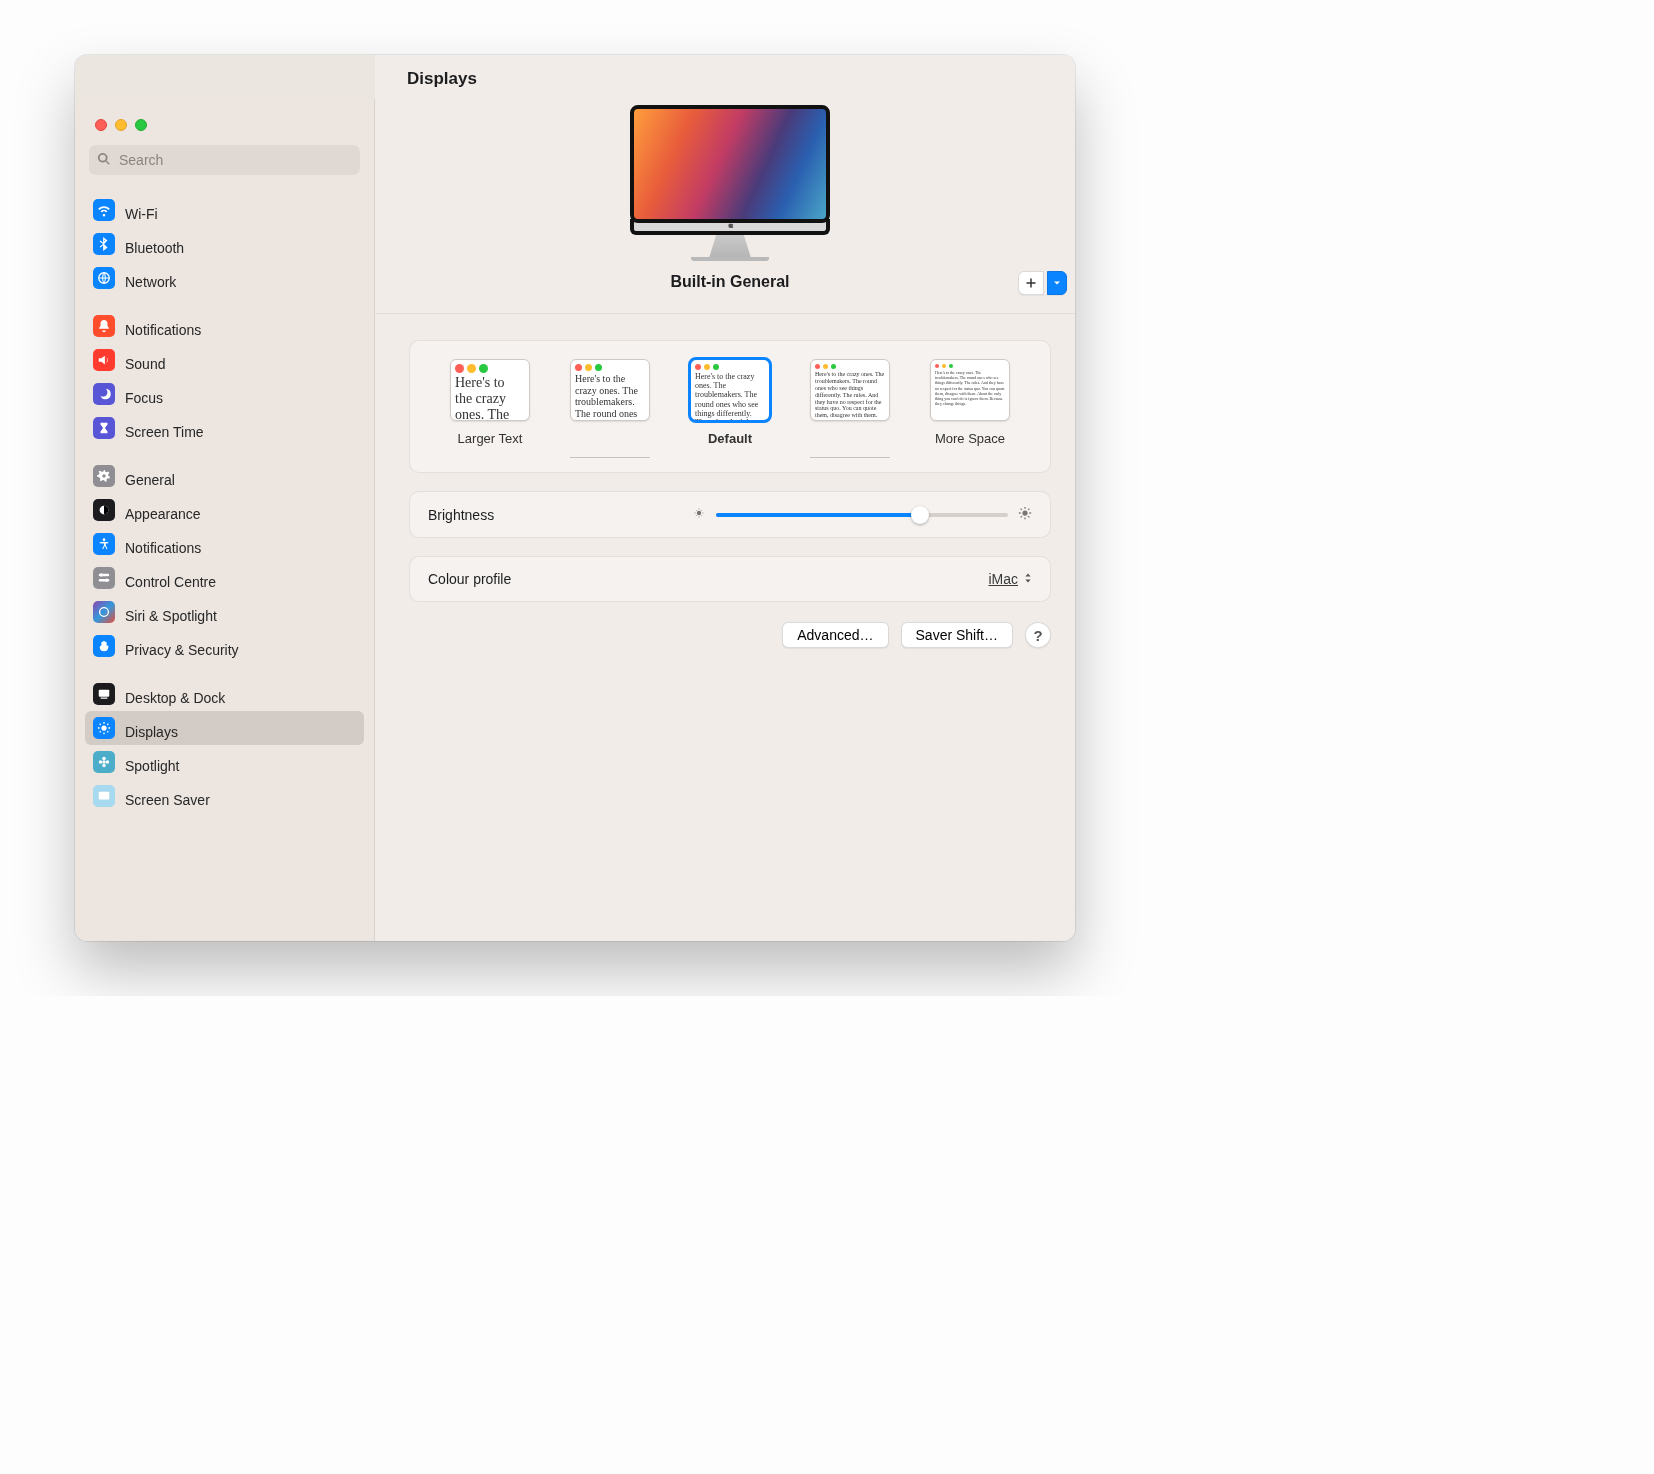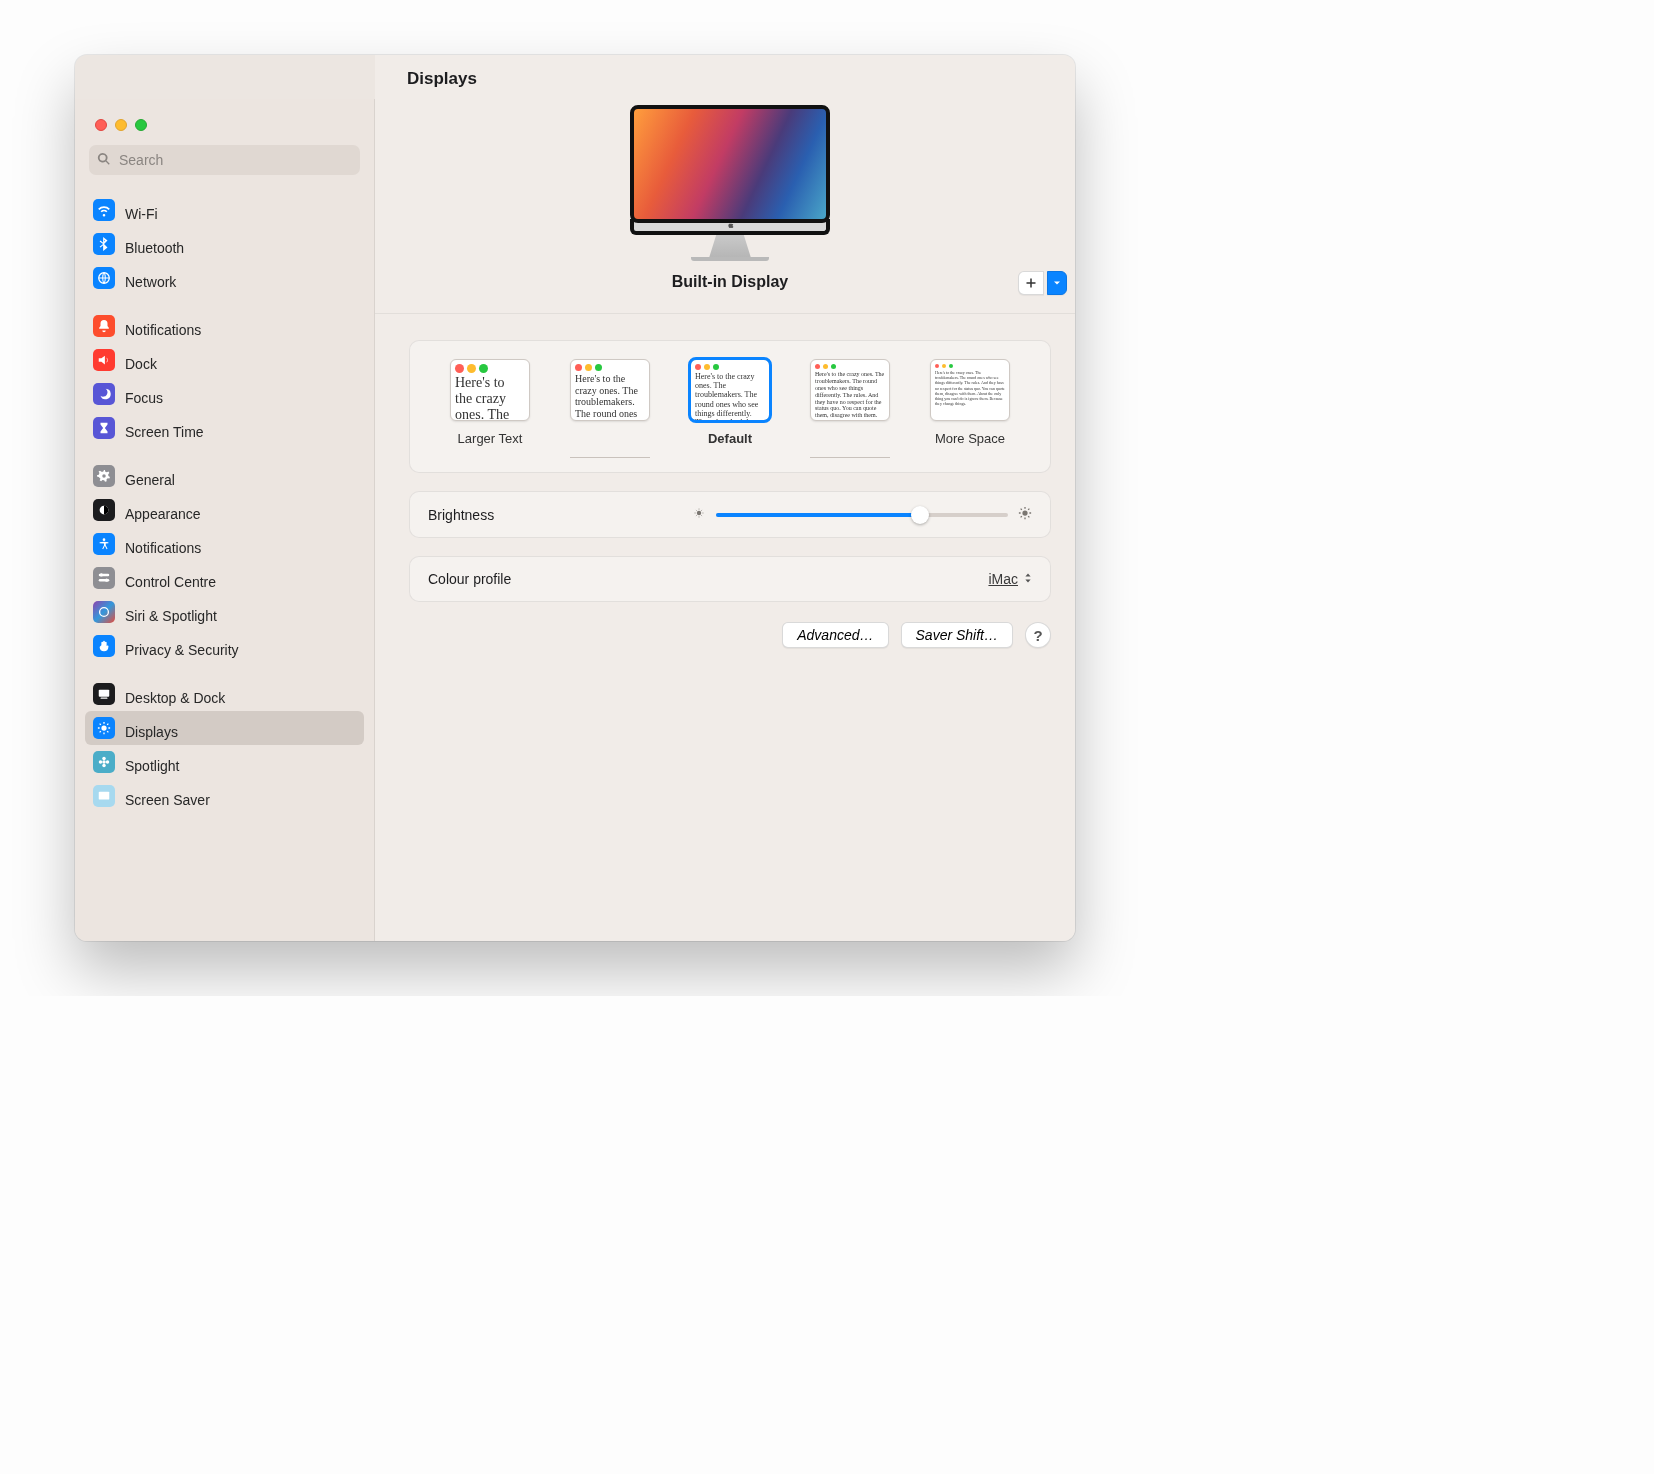--- a/index.html
+++ b/index.html
@@ -264,21 +264,20 @@
     gap: 12px;
     padding: 2px 0;
   }
   .mac-btn {
     background: #fff;
     border: 0.5px solid rgba(0,0,0,0.15);
     border-radius: 6px;
     padding: 4px 14px;
     font-size: 14px;
     box-shadow: 0 1px 1px rgba(0,0,0,0.06);
-    font-style: italic;
   }
   .help-btn {
     width: 26px; height: 26px; border-radius: 50%;
     background: #fff; border: 0.5px solid rgba(0,0,0,0.15);
     display: flex; align-items: center; justify-content: center;
     font-size: 15px; color: #555; font-weight: 600;
     box-shadow: 0 1px 1px rgba(0,0,0,0.06);
   }
 </style>
 </head>
@@ -341,21 +340,21 @@
               </svg>
             </span>
           <span>Notifications</span>
         </div>
         <div class="side-item">
           <span class="ico bg-red">
               <svg viewBox="0 0 16 16">
                 <path d="M2 6h3l4-3v10l-4-3H2zM11 5a4 4 0 010 6v-1a3 3 0 000-4z"></path>
               </svg>
             </span>
-          <span>Dock</span>
+          <span>Sound</span>
         </div>
         <div class="side-item">
           <span class="ico bg-indigo">
               <svg viewBox="0 0 16 16">
                 <path d="M10 2a6 6 0 11-6 8 5 5 0 006-8z"></path>
               </svg>
             </span>
           <span>Focus</span>
         </div>
         <div class="side-item">
@@ -479,21 +478,21 @@
       <div class="monitor">
         <div class="screen"></div>
         <div class="chin">
             <svg class="apple" viewBox="0 0 16 16">
               <path d="M11 3c-.5 1-1.5 1.5-2 1.4.1-1 .8-2 2-2.4.1.4 0 .7 0 1zM12 6c-1.5-1-3 0-3 0s-1.5-1-3 0c-2 1.3-1.5 5 0 7 .7 1 1.5 1 2 1 .6 0 1-.5 2-.5s1.4.5 2 .5 1.3 0 2-1c.3-.4.6-1 .8-1.5-1.8-.8-2-3.5-.3-4.5-.6-.7-1.5-1-2.5-1z"></path>
             </svg>
           </div>
         <div class="stand"></div>
         <div class="foot"></div>
       </div>
-      <div class="display-name">Built-in Display</div>
+      <div class="display-name">Built-in General</div>
       <div class="hero-controls">
         <div class="hc-btn hc-plus">
           <svg viewBox="0 0 16 16">
               <path d="M7 2h2v5h5v2H9v5H7V9H2V7h5z" fill="#333"></path>
             </svg>
         </div>
         <div class="hc-btn hc-drop">
           <svg viewBox="0 0 16 16">
               <path d="M4 6l4 4 4-4z" fill="#fff"></path>
             </svg>

